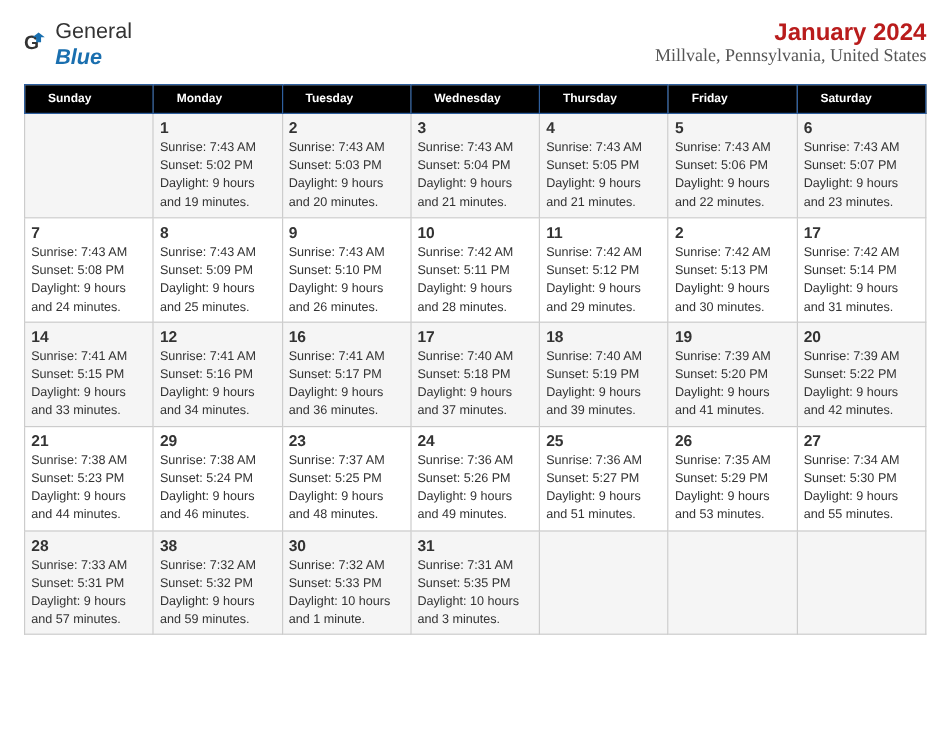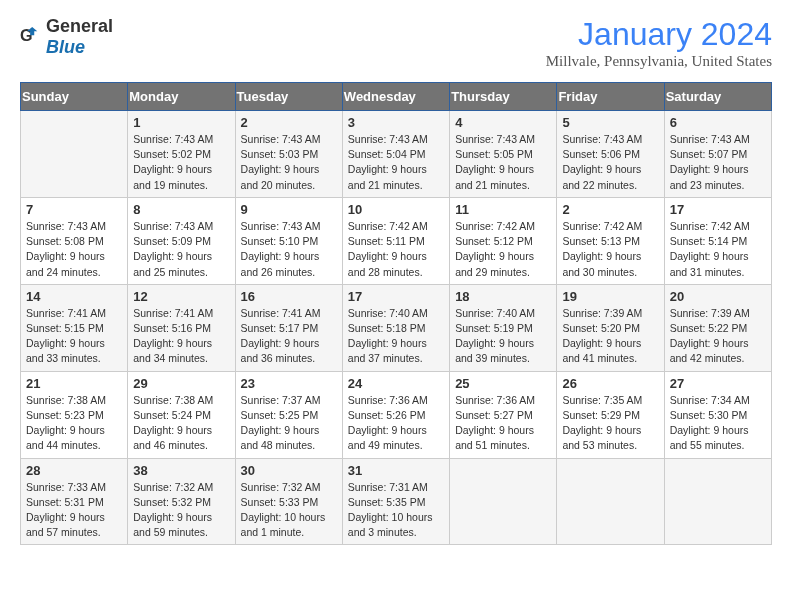--- a/index.html
+++ b/index.html
@@ -16,57 +16,57 @@
       align-items: flex-start;
       margin-bottom: 12px;
     }
     .logo {
       display: flex;
       align-items: center;
       gap: 4px;
     }
     .logo-text-general {
       font-size: 18px;
-      font-weight: bold;
+      font-weight: normal;
       color: #333;
     }
     .logo-text-blue {
       font-size: 18px;
       font-weight: bold;
       color: #1a6faf;
       font-style: italic;
     }
     .logo-icon {
       width: 22px;
       height: 22px;
     }
     .title-block {
       text-align: right;
     }
     .main-title {
-      font-size: 32px;
-      font-weight: normal;
-      color: #3b82f6;
+      font-size: 20px;
+      font-weight: bold;
+      color: #b91c1c;
     }
     .subtitle {
       font-size: 15px;
       color: #555;
       font-family: Liberation Serif, serif;
     }
     table {
       width: 100%;
       border-collapse: collapse;
       font-size: 11px;
     }
     thead tr th {
-      background-color: #737373;
+      background-color: #000000;
       color: #fff;
-      padding: 6px 1px;
+      padding: 6px 19px;
       text-align: left;
-      font-size: 13px;
+      font-size: 10px;
       font-weight: bold;
       border: 1px solid #2e5f9e;
     }
     tbody tr td {
       border: 1px solid #ccc;
       vertical-align: top;
       padding: 4px 5px;
       width: 14.28%;
       min-height: 70px;
     }

